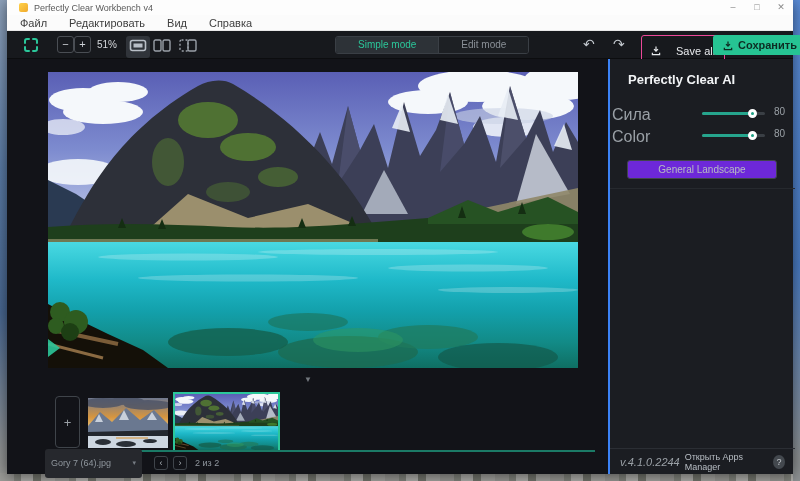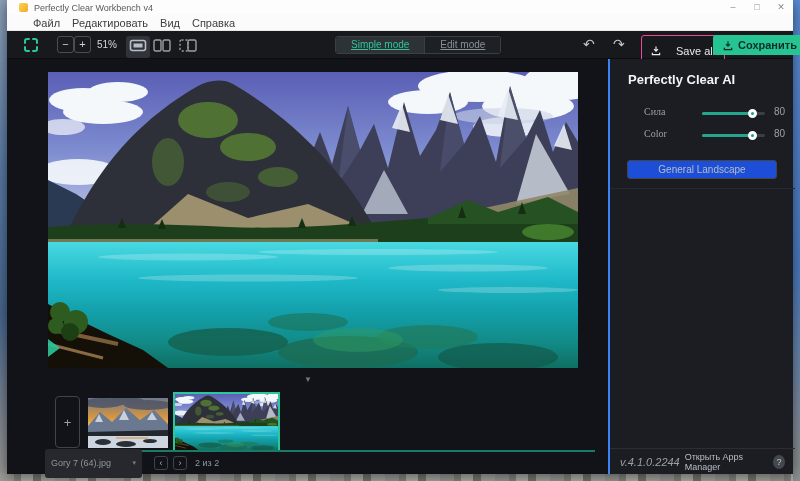--- a/index.html
+++ b/index.html
@@ -19,33 +19,33 @@
   
   .titlebar { height:15px; background:#fdfdfd; display:flex; align-items:center; padding-left:12px; }
   .app-icon { width:9px; height:9px; border-radius:2px; margin-right:6px;
     background:linear-gradient(135deg,#ffd24a,#f0a92c); }
   .title-text { font-size:9px; color:#5a5a5a; }
   .win-controls { margin-left:auto; display:flex; align-items:center; gap:0; }
   .win-btn { width:24px; height:15px; text-align:center; font-size:9px; line-height:15px; color:#8a8a8a; cursor:default; }
 
   
   .menubar { height:16px; background:#fbfbfb; border-bottom:1px solid #e8e8e8;
-    display:flex; align-items:center; gap:12px; padding-left:26px; }
+    display:flex; align-items:center; gap:22px; padding-left:13px; }
   .menu-item { font-size:11px; color:#3e3e3e; }
 
   
   .toolbar { position:relative; height:28px; background:#17191d; border-bottom:1px solid #0c0d0f; }
   .tb-abs { position:absolute; }
   .tb-btn { width:17px; height:17px; border:1px solid #4a4e54; border-radius:3px;
     color:#cfd3d8; font-size:11px; line-height:15px; text-align:center; background:transparent; }
   .zoom-label { font-size:10px; color:#d6d9dd; line-height:28px; }
   .view-icon { color:#9aa0a8; }
   .view-icon.active { background:#30343a; border-radius:3px; }
   .seg { display:flex; border:1px solid #3a3f45; border-radius:3px; overflow:hidden; height:18px; }
-  .seg-item { font-size:10px; padding:0 15px; line-height:16px; background:#1d2024; color:#8a9097;text-decoration:underline; }
+  .seg-item { font-size:10px; padding:0 22px; line-height:16px; background:#1d2024; color:#8a9097; }
   .seg-item.active { background:#2d3237; color:#2bc79a; }
   .icon-btn { background:none; border:none; color:#c2c7cd; font-size:14px; line-height:14px; }
   .saveall-btn { display:flex; align-items:center; gap:15px; height:31px; padding:0 9px;
     border:1px solid #ec4899; border-radius:3px; background:transparent; color:#e8eaed; font-size:11px; }
   .save-btn { display:flex; align-items:center; gap:5px; height:20px; padding:0 10px;
     border:none; border-radius:3px; background:#26c493; color:#0d2c22; font-size:11px; font-weight:bold; }
 
   
   .content { display:flex; height:415px; }
   .main { position:relative; flex:1; background:#121318; }
@@ -73,35 +73,35 @@
   .file-dd .name { font-size:9px; color:#8f969d; flex:1; white-space:nowrap; overflow:hidden; }
   .file-dd .caret { font-size:7px; color:#777d84; }
   .nav-btn { width:14px; height:14px; border:1px solid #3f444a; border-radius:3px; background:transparent;
     color:#aab0b6; font-size:9px; line-height:12px; text-align:center; }
   .pos-label { font-size:9px; color:#8f969d; margin-left:8px; }
 
   
   .panel { position:relative; width:185px; background:#1b1d22; border-left:2px solid #3b82f6; }
   .panel-title { padding:13px 0 0 18px; font-size:13px; font-weight:bold; color:#f1f3f5; }
   .srow { position:absolute; left:0; width:185px; height:18px; }
-  .srow .lbl { position:absolute; left:34px; top:3px; font-size:10px; color:#9aa0a6;font-family:Liberation Serif, serif; }
+  .srow .lbl { position:absolute; left:2px; top:3px; font-size:16px; color:#9aa0a6; }
   .track { position:absolute; left:92px; top:9px; width:63px; height:3px; border-radius:2px; background:#3a3f45; }
   .slider-fill { position:absolute; left:0; top:0; height:3px; border-radius:2px; background:#26a58d; }
   .slider-knob { position:absolute; top:-3px; width:9px; height:9px; border-radius:50%;
     background:#fff; border:2px solid #fff; }
   .slider-knob::after { content:""; position:absolute; left:1px; top:1px; width:3px; height:3px;
     border-radius:50%; background:#1ca184; }
   .track.disabled { height:2px; background:#33373d; top:10px; }
   .sval { position:absolute; right:10px; top:3px; font-size:10px; color:#9aa0a6; }
   .sval.dim { color:#565b61; }
   .checkbox { position:absolute; left:18px; top:3px; width:10px; height:10px;
     border:1px solid #4a4f55; border-radius:2px; background:#22252a; }
   .skin-lbl { position:absolute; left:38px; top:3px; font-size:10px; color:#9aa0a6; }
   .preset-btn { position:absolute; left:17px; top:101px; width:150px; height:19px;
-    background:#1d4ed8; border:1px solid #41454c; border-radius:3px; color:#b6bcc2; font-size:10px; }
+    background:#6d28d9; border:1px solid #41454c; border-radius:3px; color:#b6bcc2; font-size:10px; }
   .panel-divider { position:absolute; left:0; top:129px; width:185px; border-top:1px solid #26292e; }
   .panel-bottom { position:absolute; left:0; bottom:0; width:185px; height:26px;
     border-top:1px solid #2b2e34; display:flex; align-items:center; padding:0 10px; gap:5px; }
   .version { font-size:11px; color:#9aa0a6;font-style:italic; }
   .apps-link { font-size:9px; color:#b8bec4; }
   .help-btn { margin-left:auto; width:14px; height:14px; border-radius:50%; background:#43484e;
     color:#c5c9ce; font-size:9px; line-height:14px; text-align:center; border:none; }
 </style>
 </head>
 <body>

